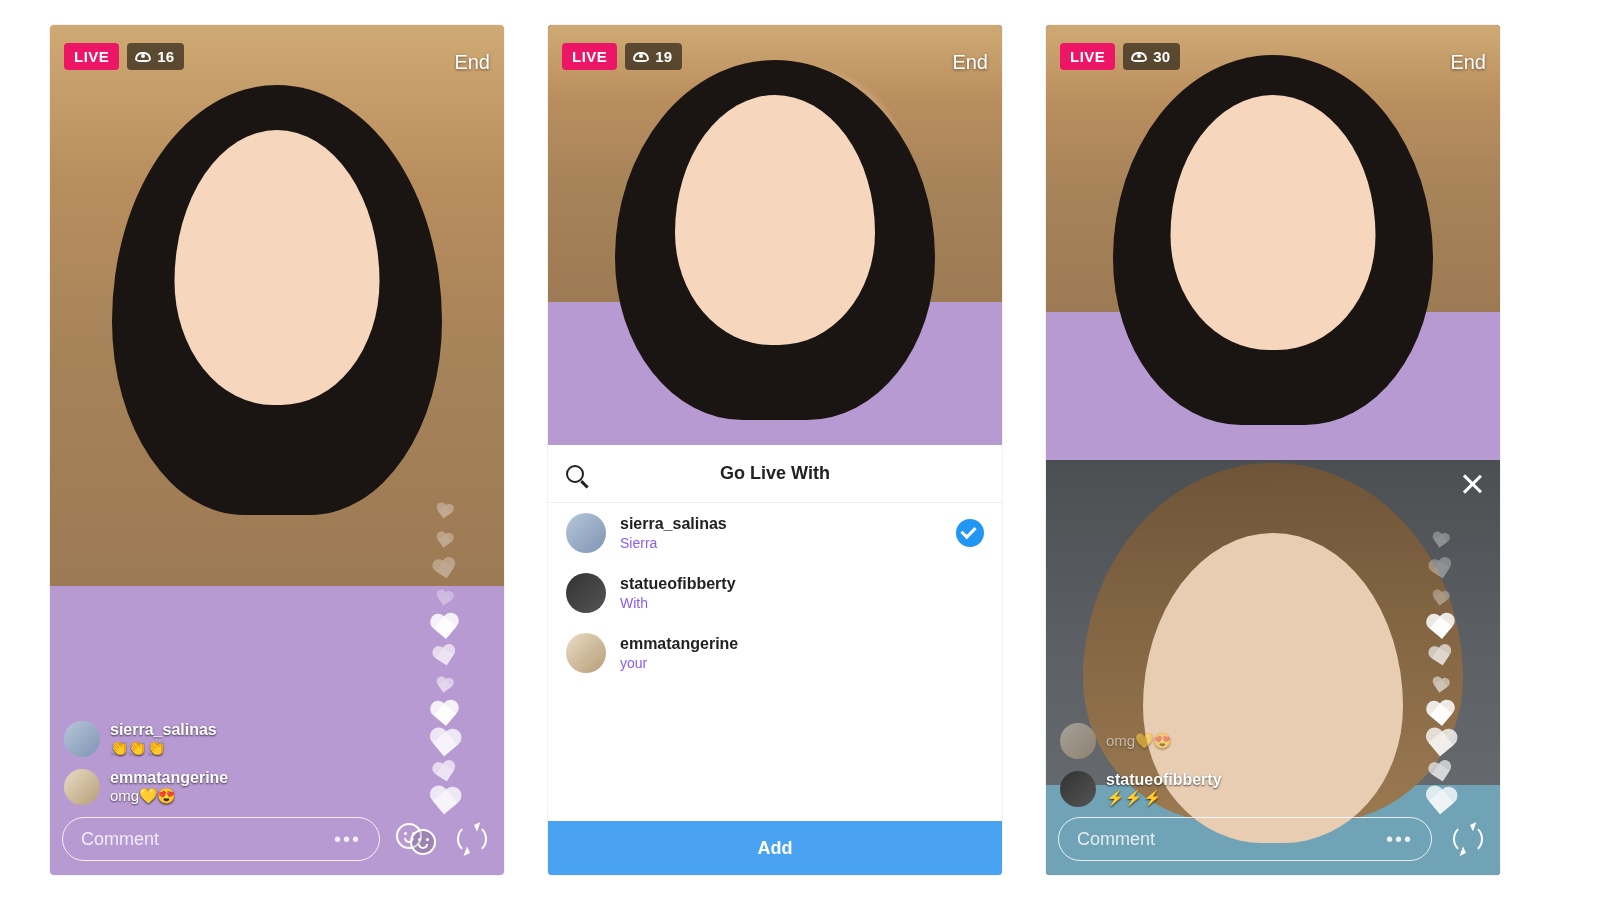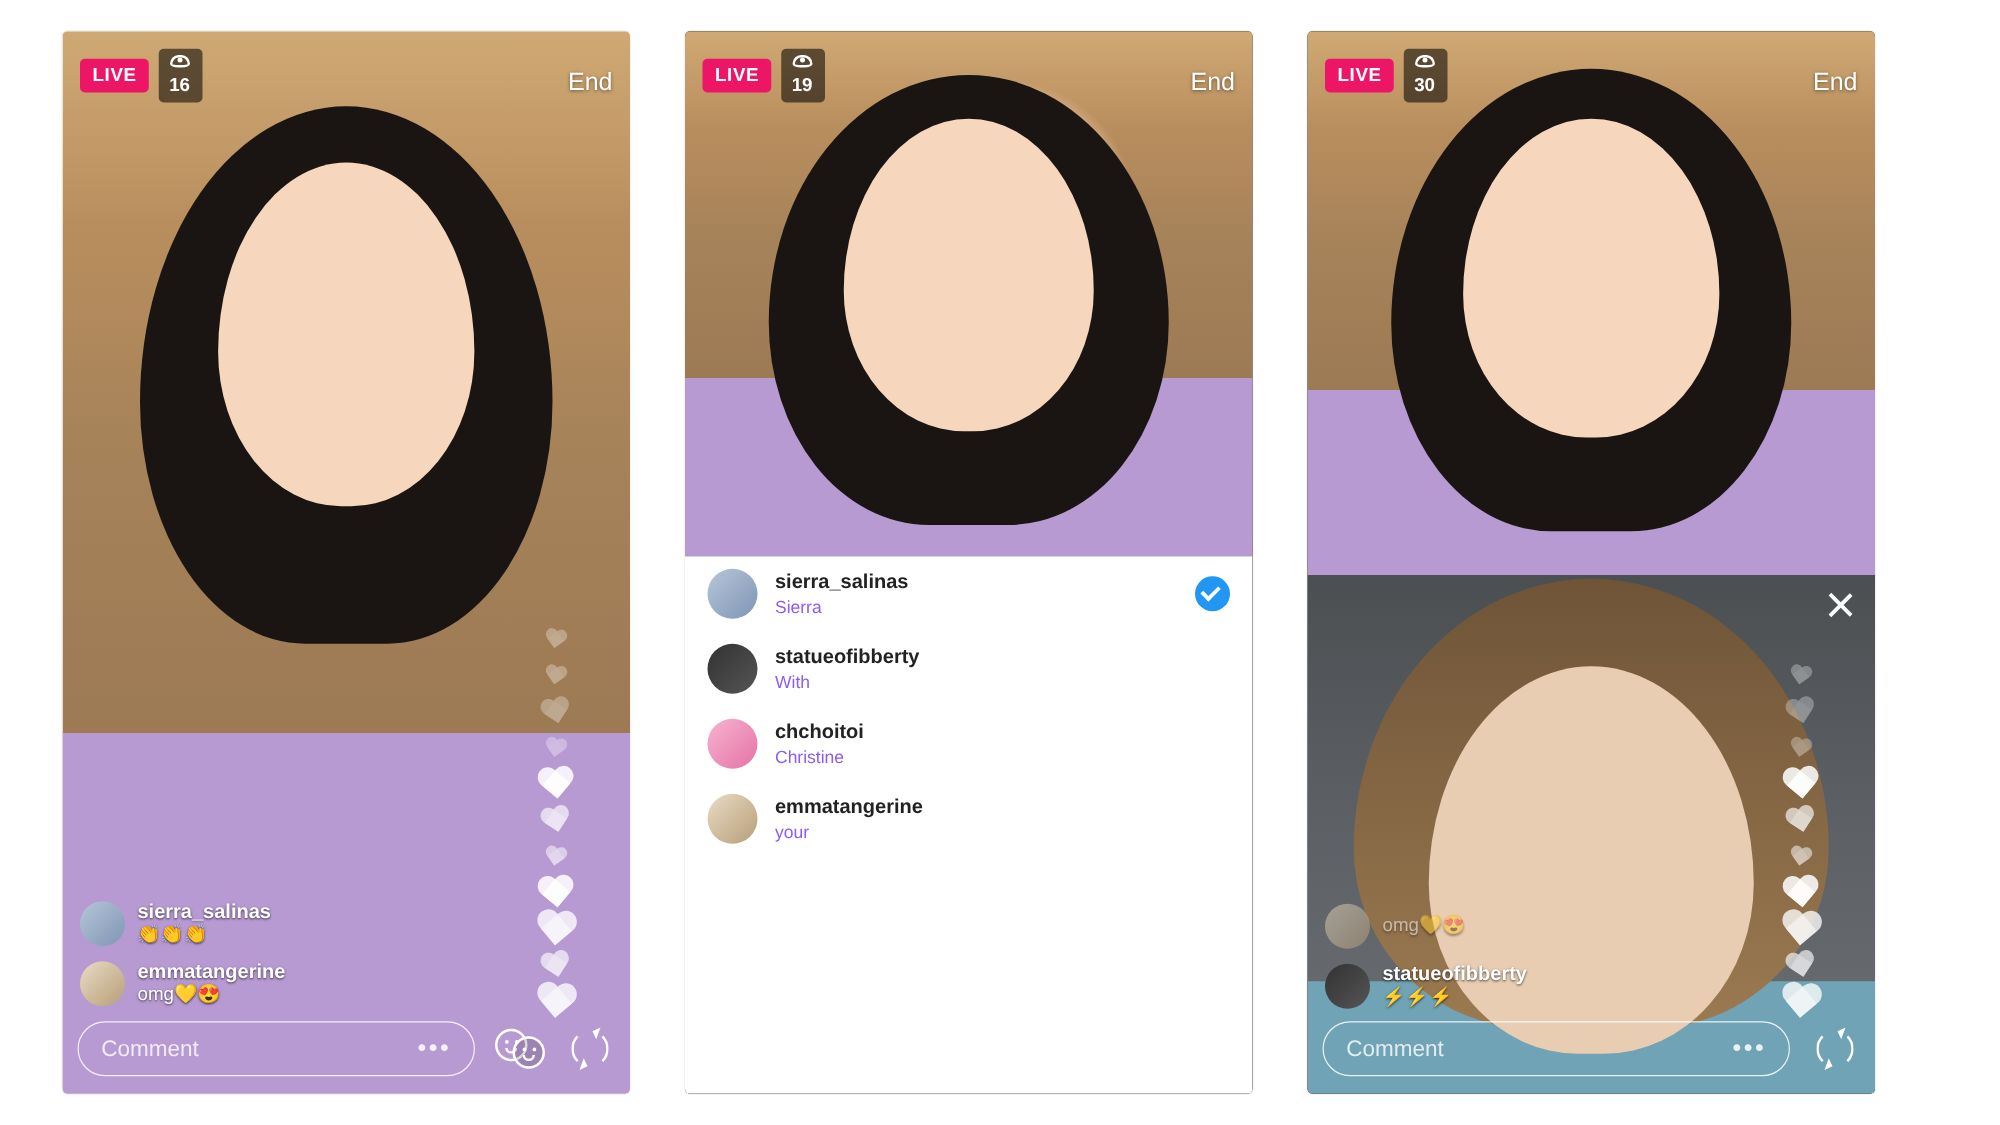--- a/index.html
+++ b/index.html
@@ -14,21 +14,21 @@
       linear-gradient(0deg, #b89ad3 0%, #b89ad3 34%, rgba(0,0,0,0) 34%),
       linear-gradient(180deg, #cfa974 0%, #b98e5e 18%, #a7835a 38%, #8f6f4b 100%);
     background-repeat:no-repeat;
   }
   
   .hair { position:absolute; left:50%; transform:translateX(-50%); background:#1a1513; border-radius:50% 50% 40% 40% / 55% 55% 45% 45%; }
   .face { position:absolute; left:50%; transform:translateX(-50%); background:#f6d6bd; border-radius:50% 50% 48% 48% / 55% 55% 45% 45%; }
   
   .topbar { position:absolute; top:14px; left:14px; right:14px; display:flex; align-items:center; gap:8px; z-index:20;}
   .live-badge { background:#ed1566; color:#fff; font-weight:700; font-size:15px; letter-spacing:.5px; border-radius:4px; padding:5px 10px; }
-  .viewers { display:flex; align-items:center; gap:6px; background:rgba(0,0,0,.55); color:#fff; font-size:15px; font-weight:600; border-radius:4px; padding:5px 10px 5px 8px;flex-direction:column;}
+  .viewers { display:flex; align-items:center; gap:6px; background:rgba(0,0,0,.55); color:#fff; font-size:15px; font-weight:600; border-radius:4px; padding:5px 10px 5px 8px;}
   .eye { width:16px; height:10px; border:2px solid #fff; border-radius:60% 60% 60% 60% / 100% 100% 40% 40%; position:relative;}
   .eye::after{content:"";position:absolute;top:0;left:50%;transform:translateX(-50%);width:4px;height:4px;background:#fff;border-radius:50%;}
   .end { margin-left:auto; color:#fff; font-size:20px; font-weight:500; text-shadow:0 1px 3px rgba(0,0,0,.5);margin-top:12px;}
   
   .bottombar { position:absolute; left:12px; right:12px; bottom:14px; display:flex; align-items:center; gap:16px; z-index:20;}
   .comment-pill { flex:1; height:44px; border:1.5px solid rgba(255,255,255,.85); border-radius:24px; display:flex; align-items:center; padding:6px 18px; color:rgba(255,255,255,.8); font-size:18px; justify-content:space-between;}
   .dots { letter-spacing:2px; font-size:20px; color:rgba(255,255,255,.85); }
   .icon-circle { width:40px; height:40px; display:flex; align-items:center; justify-content:center; color:#fff; }
   .face-pair { position:relative; width:40px; height:40px;}
   .face-pair .c{position:absolute;width:26px;height:26px;border:2px solid #fff;border-radius:50%;}
@@ -188,51 +188,51 @@
           <div class="live-badge">LIVE</div>
           <div class="viewers">
             <span class="eye"></span>
             <span>19</span>
           </div>
           <div class="end">End</div>
         </div>
       </div>
 
       <div class="sheet">
+        <div class="sheet-head">
+          <div class="search">
+            <div class="search-icn"></div>
+          </div>
+          <div class="title">Go Live With</div>
+        </div>
         <div class="ulist">
           <div class="urow">
             <div class="avatar"></div>
             <div class="ulabs">
               <div class="uname">sierra_salinas</div>
               <div class="udisp">Sierra</div>
             </div>
             <div class="check"></div>
           </div>
           <div class="urow">
             <div class="avatar dark"></div>
             <div class="ulabs">
               <div class="uname">statueofibberty</div>
               <div class="udisp">With</div>
             </div>
           </div>
           <div class="urow">
-            <div class="avatar pink"></div>
-            <div class="ulabs">
-              <div class="uname">chchoitoi</div>
-              <div class="udisp">Christine</div>
-            </div>
-          </div>
-          <div class="urow">
             <div class="avatar tan"></div>
             <div class="ulabs">
               <div class="uname">emmatangerine</div>
               <div class="udisp">your</div>
             </div>
           </div>
         </div>
+        <div class="addbar">Add</div>
       </div>
     </div>
 
     <div class="phone">
       <div class="split-top pane3 bg-room">
         <div class="hair"></div>
         <div class="face"></div>
         <div class="topbar">
           <div class="live-badge">LIVE</div>
           <div class="viewers">

